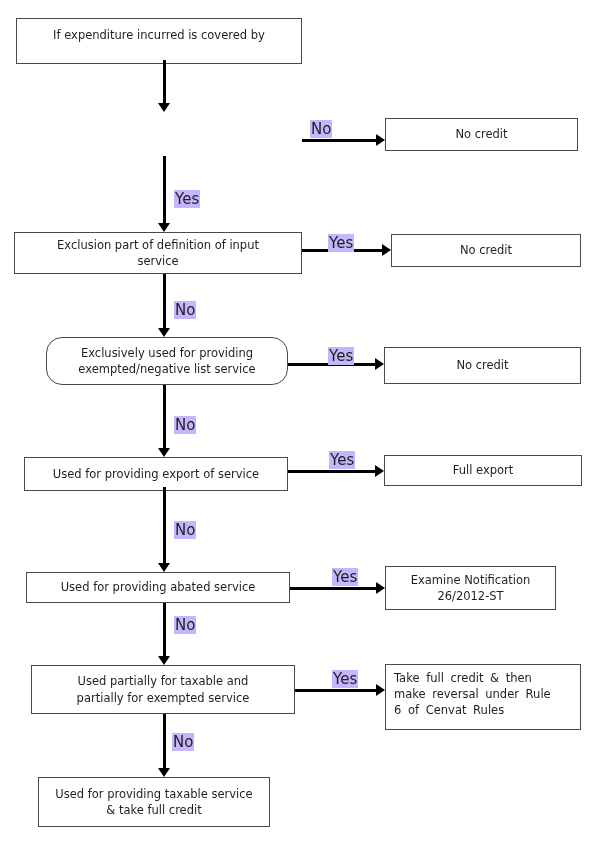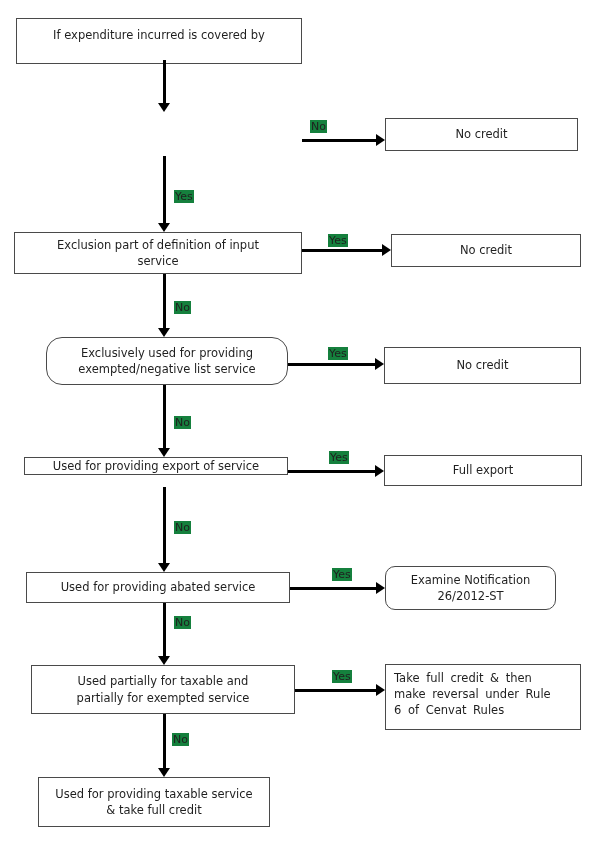--- a/index.html
+++ b/index.html
@@ -63,24 +63,24 @@
   }
   .arrow-right {
     position: absolute;
     width: 0; height: 0;
     border-top: 6px solid transparent;
     border-bottom: 6px solid transparent;
     border-left: 9px solid #000000;
   }
   .edge-label {
     position: absolute;
-    font-size: 11px;
+    font-size: 15px;
     line-height: 1.2;
     color: #1f1f1f;
-    background: #15803d;
+    background: #c4b5fd;
     padding: 0 1px;
   }
 </style>
 </head>
 <body>
 
 <div id="canvas">
 
   <div class="node align-top" style="left:16px; top:18px; width:286px; height:46px;">
     <span>If expenditure incurred is covered by</span>
@@ -90,21 +90,21 @@
   <div class="node" style="left:14px; top:232px; width:288px; height:42px;">
     <span>Exclusion part of definition of input
 service</span>
   </div>
 
   <div class="node tight-pad" style="left:46px; top:337px; width:242px; height:48px;border-radius:16px;">
     <span>Exclusively used for providing
 exempted/negative list service</span>
   </div>
 
-  <div class="node tight-pad" style="left:24px; top:457px; width:264px; height:18px;">
+  <div class="node tight-pad" style="left:24px; top:457px; width:264px; height:34px;">
     <span>Used for providing export of service</span>
   </div>
 
   <div class="node tight-pad" style="left:26px; top:572px; width:264px; height:31px;">
     <span>Used for providing abated service</span>
   </div>
 
   <div class="node tight-pad" style="left:31px; top:665px; width:264px; height:49px;">
     <span>Used partially for taxable and
 partially for exempted service</span>
@@ -124,21 +124,21 @@
   </div>
 
   <div class="node" style="left:384px; top:347px; width:197px; height:37px;">
     <span>No credit</span>
   </div>
 
   <div class="node" style="left:384px; top:455px; width:198px; height:31px;">
     <span>Full export</span>
   </div>
 
-  <div class="node tight-pad" style="left:385px; top:566px; width:171px; height:44px;border-radius:10px;">
+  <div class="node tight-pad" style="left:385px; top:566px; width:171px; height:44px;">
     <span>Examine Notification
 26/2012-ST</span>
   </div>
 
   <div class="node left-justify" style="left:385px; top:664px; width:196px; height:66px;">
     <span>Take full credit &amp; then
 make reversal under Rule
 6 of Cenvat Rules</span>
   </div>
 

